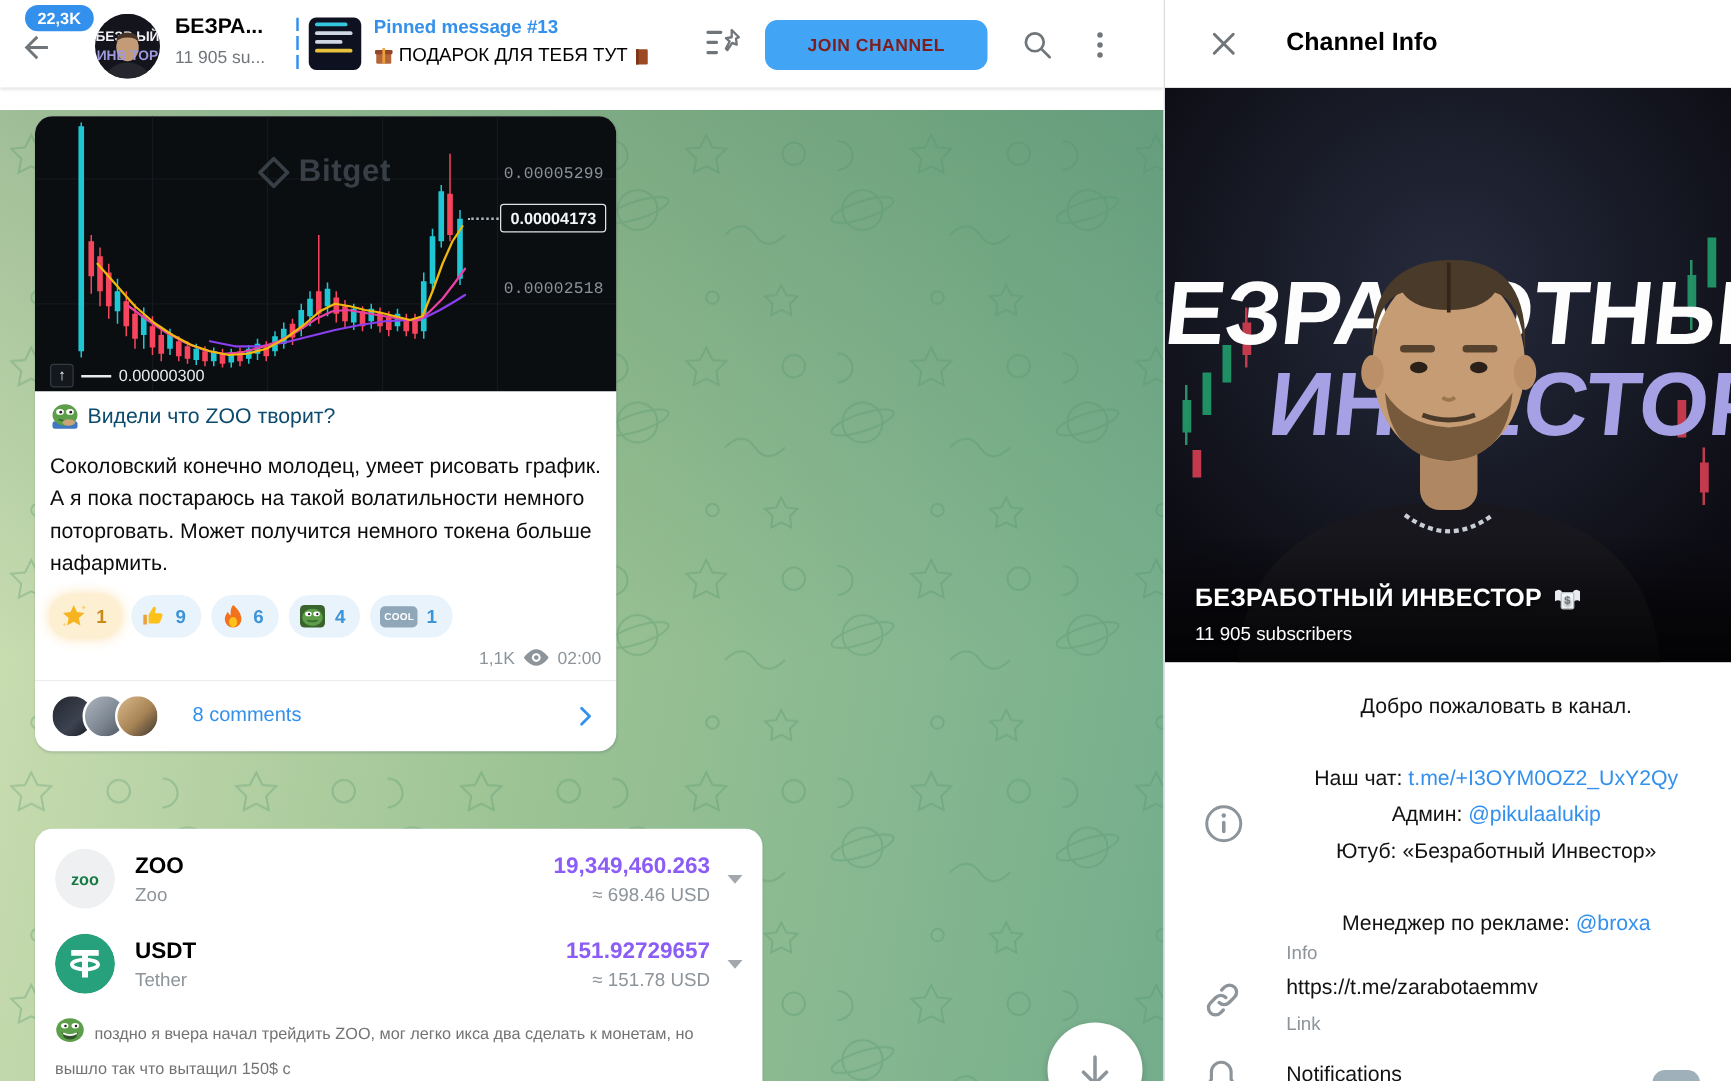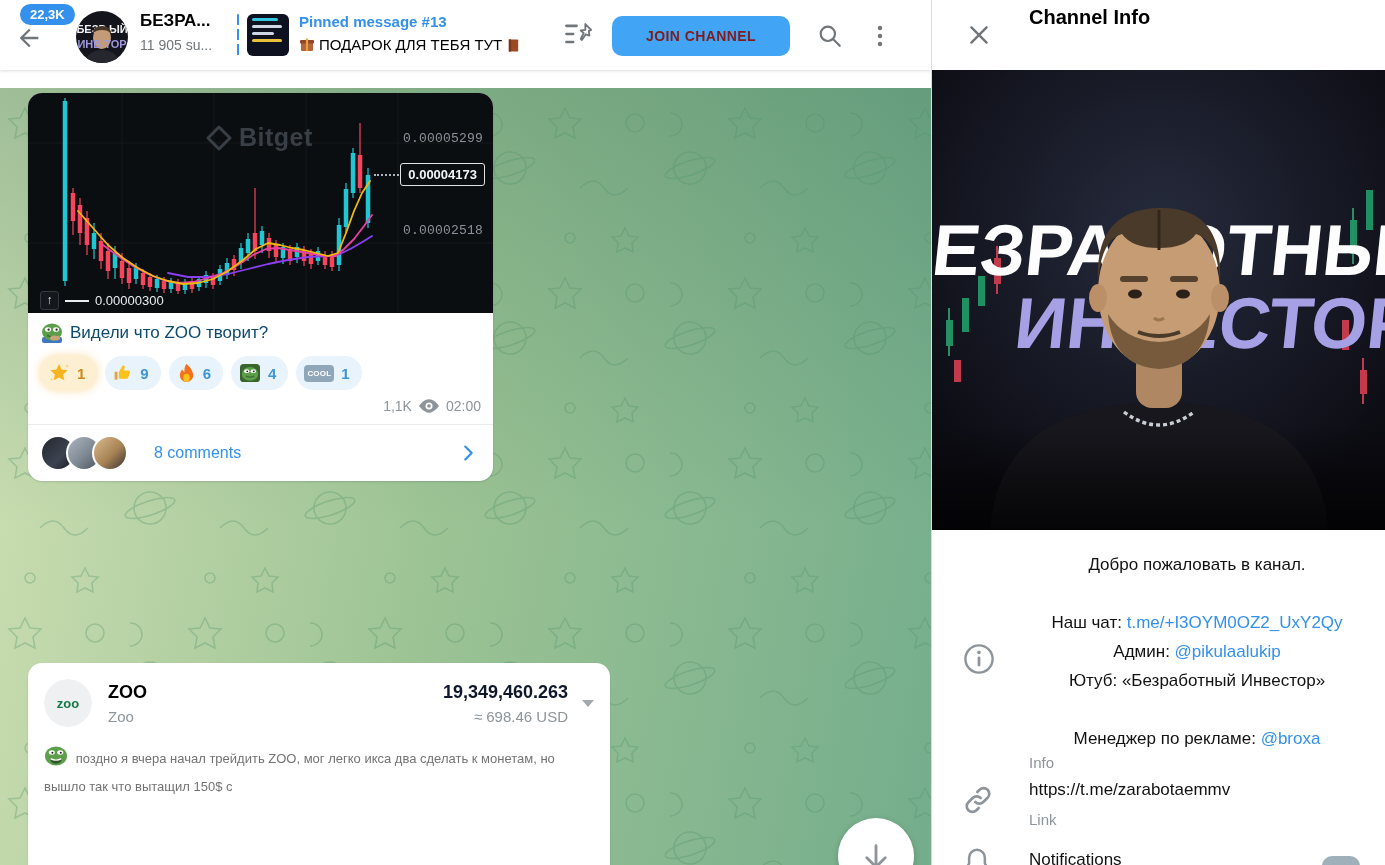--- a/index.html
+++ b/index.html
@@ -91,35 +91,35 @@
   .comments-chevron { margin-left:auto; }
 
   
   .token-row { display:flex; align-items:center; padding:10px 16px 10px 16px; cursor:pointer; }
   .token-row:first-child { padding-top:16px; }
   .tk-logo { width:48px; height:48px; border-radius:50%; flex:0 0 48px; }
   .tk-names { margin-left:16px; }
   .tk-sym { font-size:18px; font-weight:bold; color:#000; }
   .tk-name { font-size:15px; color:#8d949a; margin-top:5px; }
   .tk-amounts { margin-left:auto; text-align:right; }
-  .tk-amt { font-size:18px; font-weight:bold; color:#0f172a; }
+  .tk-amt { font-size:18px; font-weight:bold; color:#8b5cf6; }
   .tk-usd { font-size:15px; color:#8d949a; margin-top:5px; }
   .tk-caret { width:0; height:0; border-left:6px solid transparent; border-right:6px solid transparent;
     border-top:7px solid #a2a8ad; margin-left:14px; }
   .post2-text { padding:8px 16px 0; font-size:13px; color:#737373; line-height:28px; }
   .post2-text .pepe-inline { vertical-align:-4px; margin-right:4px; }
 
   .fab { position:absolute; left:838px; top:730px; width:76px; height:76px; border-radius:50%;
     background:#fff; border:none; box-shadow:0 2px 6px rgba(0,0,0,.2); cursor:pointer; z-index:5; }
 
   
   .info-col { position:relative; width:454px; height:865px; background:#fff; border-left:1px solid #d9dde1; }
   .info-header { position:relative; height:70px; background:#fff; }
   .close-btn { position:absolute; left:32px; top:21px; width:30px; height:30px; background:transparent; border:none; cursor:pointer; }
-  .info-title { position:absolute; left:97px; top:6px; font-size:20px; font-weight:bold; color:#000; }
+  .info-title { position:absolute; left:97px; top:23px; font-size:20px; font-weight:bold; color:#000; }
   .photo { position:relative; width:454px; height:460px; overflow:hidden; cursor:pointer; }
   .photo-caption { position:absolute; left:24px; bottom:14px; z-index:3; color:#fff; }
   .photo-caption .t { font-size:20px; font-weight:bold; letter-spacing:.2px; display:flex; align-items:center; gap:8px;
     text-shadow:0 1px 3px rgba(0,0,0,.6); }
   .photo-caption .s { font-size:15px; margin-top:8px; text-shadow:0 1px 3px rgba(0,0,0,.6); }
   .panel-rows { position:relative; width:454px; height:335px; overflow:hidden; }
   .prow-icon { position:absolute; left:30px; }
   .desc { position:absolute; left:97px; top:20px; width:336px; font-size:17px; color:#121212;text-align:center; }
   .iline { height:29px; line-height:29px; white-space:nowrap; }
   .ilink { color:#3390ec; cursor:pointer; }
@@ -351,20 +351,21 @@
               <ellipse cx="12" cy="10" rx="10" ry="8.6" fill="#5d9e4b"></ellipse>
               <ellipse cx="8" cy="7.5" rx="3.1" ry="2.3" fill="#fff"></ellipse>
                 <circle cx="8.6" cy="7.7" r="1.1" fill="#222"></circle>
               <ellipse cx="16" cy="7.5" rx="3.1" ry="2.3" fill="#fff"></ellipse>
                 <circle cx="16.6" cy="7.7" r="1.1" fill="#222"></circle>
               <path d="M7 13.5q5 2.4 10 .6" stroke="#3c6b31" stroke-width="1.4" fill="none"></path>
               <ellipse cx="15" cy="16" rx="5" ry="2.6" fill="#caa479"></ellipse>
             </svg>
             <span>Видели что ZOO творит?</span>
           </div>
+          <div class="msg-par">Соколовский конечно молодец, умеет рисовать график. А я пока постараюсь на такой волатильности немного поторговать. Может получится немного токена больше нафармить.</div>
           <div class="reactions">
             <button class="pill sel">
               <svg width="22" height="22" viewBox="0 0 22 22">
                 <path d="M11 2l2.6 5.6 6 .7-4.5 4.1 1.2 5.9L11 15.4l-5.3 2.9 1.2-5.9L2.4 8.3l6-.7z" fill="#f6b51e"></path>
                 <path d="M19 2l.7 1.5L21 4l-1.3.6L19 6l-.6-1.4L17 4l1.4-.5zM3.5 16l.5 1.1 1.1.4-1.1.5-.5 1-.4-1-1.1-.5 1.1-.4z" fill="#f8cf6b"></path>
               </svg>
               <span class="cnt">1</span>
             </button>
             <button class="pill">
               <svg width="20" height="20" viewBox="0 0 24 24">
@@ -429,20 +430,37 @@
           <div class="tk-names">
             <div class="tk-sym">ZOO</div>
             <div class="tk-name">Zoo</div>
           </div>
           <div class="tk-amounts">
             <div class="tk-amt">19,349,460.263</div>
             <div class="tk-usd">≈ 698.46 USD</div>
           </div>
           <div class="tk-caret"></div>
         </div>
+        <div class="token-row">
+          <svg class="tk-logo" viewBox="0 0 48 48">
+            <circle cx="24" cy="24" r="24" fill="#26a17b"></circle>
+            <rect x="13" y="13" width="22" height="4.6" fill="#fff"></rect>
+            <rect x="21.6" y="13" width="4.8" height="22" fill="#fff"></rect>
+            <ellipse cx="24" cy="24.6" rx="10.5" ry="4" fill="none" stroke="#fff" stroke-width="3"></ellipse>
+          </svg>
+          <div class="tk-names">
+            <div class="tk-sym">USDT</div>
+            <div class="tk-name">Tether</div>
+          </div>
+          <div class="tk-amounts">
+            <div class="tk-amt">151.92729657</div>
+            <div class="tk-usd">≈ 151.78 USD</div>
+          </div>
+          <div class="tk-caret"></div>
+        </div>
         <div class="post2-text">
           <svg class="pepe-inline" width="24" height="22" viewBox="0 0 24 22">
             <ellipse cx="12" cy="11" rx="11" ry="9.5" fill="#5d9e4b"></ellipse>
             <ellipse cx="7.8" cy="7.5" rx="3" ry="2.2" fill="#fff"></ellipse>
               <circle cx="8.4" cy="7.7" r="1" fill="#222"></circle>
             <ellipse cx="16.2" cy="7.5" rx="3" ry="2.2" fill="#fff"></ellipse>
               <circle cx="16.8" cy="7.7" r="1" fill="#222"></circle>
             <path d="M5.5 12.5q6.5 4.5 13 0l-1.5 4a6.8 6.8 0 0 1-10 0z" fill="#31552a"></path>
             <path d="M6.5 13.6q5.5 3 11 0" stroke="#fff" stroke-width="1.2" fill="none"></path>
           </svg>
@@ -520,20 +538,32 @@
             <rect x="238" y="206" width="28" height="6" rx="3" fill="#55412e"></rect>
           <ellipse cx="203" cy="224" rx="7" ry="4.6" fill="#2c2118"></ellipse>
             <ellipse cx="251" cy="224" rx="7" ry="4.6" fill="#2c2118"></ellipse>
           <path d="M222 248q5 4 10 0" stroke="#9b764f" stroke-width="3" fill="none"></path>
           <path d="M176 244q4 52 51 55 47-3 51-55-16 26-51 28-35-2-51-28z" fill="#6e5336" opacity="0.9"></path>
           <path d="M206 262q21 8 42 0" stroke="#4a3a2a" stroke-width="4" fill="none"></path>
           <path d="M192 342q35 26 70 0" stroke="#c9ced6" stroke-width="3.4" fill="none" stroke-dasharray="4 3"></path>
         </g>
         <rect y="356" width="454" height="104" fill="url(#fade)"></rect>
       </svg>
+      <div class="photo-caption">
+        <div class="t">
+          <span>БЕЗРАБОТНЫЙ ИНВЕСТОР</span>
+          <svg width="24" height="20" viewBox="0 0 24 20">
+            <path d="M2 3q4-3 6 1v8q-3-3-6-1z" fill="#e8ecef"></path>
+              <path d="M22 3q-4-3-6 1v8q3-3 6-1z" fill="#e8ecef"></path>
+            <rect x="7" y="4" width="10" height="13" rx="1.6" fill="#f4f6f8" stroke="#b9c1c8"></rect>
+            <text x="12" y="13.6" text-anchor="middle" font-size="9" font-weight="bold" fill="#6b7680" font-family="Liberation Sans,sans-serif">$</text>
+          </svg>
+        </div>
+        <div class="s">11 905 subscribers</div>
+      </div>
     </div>
 
     <div class="panel-rows">
       <svg class="prow-icon" style="top:112px" width="34" height="34" viewBox="0 0 34 34">
         <circle cx="17" cy="17" r="13.6" fill="none" stroke="#8d949a" stroke-width="2.4"></circle>
         <rect x="15.6" y="14.5" width="2.8" height="10" rx="1.4" fill="#8d949a"></rect>
           <circle cx="17" cy="10.4" r="1.8" fill="#8d949a"></circle>
       </svg>
       <div class="desc">
         <div class="iline">Добро пожаловать в канал.</div>

